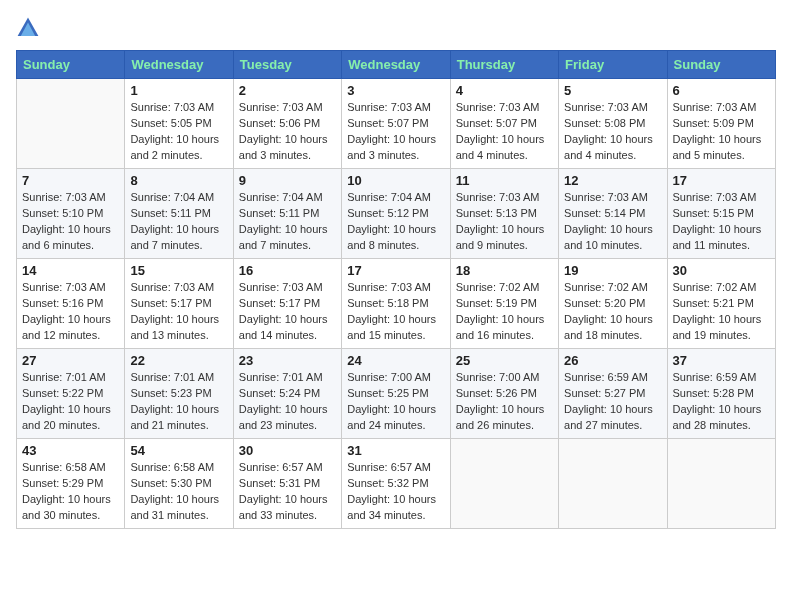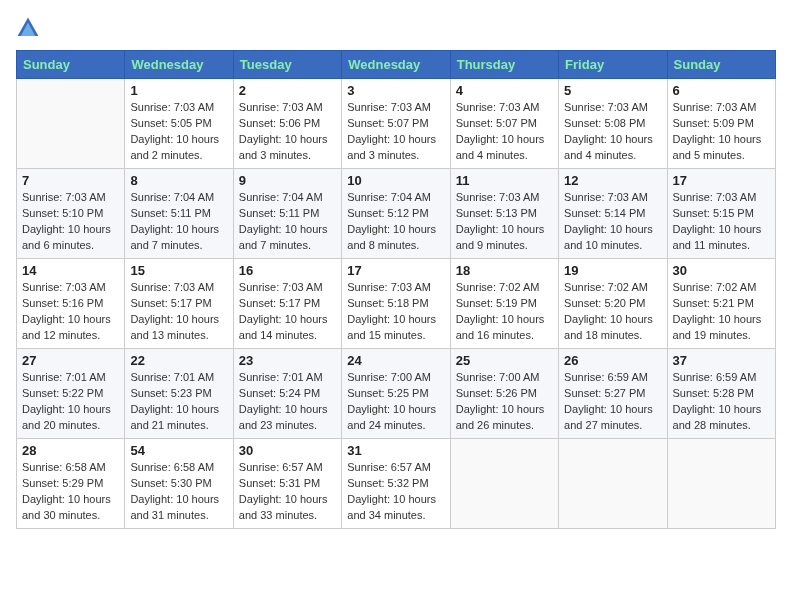--- a/index.html
+++ b/index.html
@@ -306,21 +306,21 @@
         <td>
           <div class="day-number">37</div>
           <div class="day-info" style="white-space: pre-line;">Sunrise: 6:59 AM
 Sunset: 5:28 PM
 Daylight: 10 hours
 and 28 minutes.</div>
         </td>
       </tr>
       <tr class="week-row">
         <td>
-          <div class="day-number">28</div>
+          <div class="day-number">43</div>
           <div class="day-info" style="white-space: pre-line;">Sunrise: 6:58 AM
 Sunset: 5:29 PM
 Daylight: 10 hours
 and 30 minutes.</div>
         </td>
         <td>
           <div class="day-number">54</div>
           <div class="day-info" style="white-space: pre-line;">Sunrise: 6:58 AM
 Sunset: 5:30 PM
 Daylight: 10 hours

